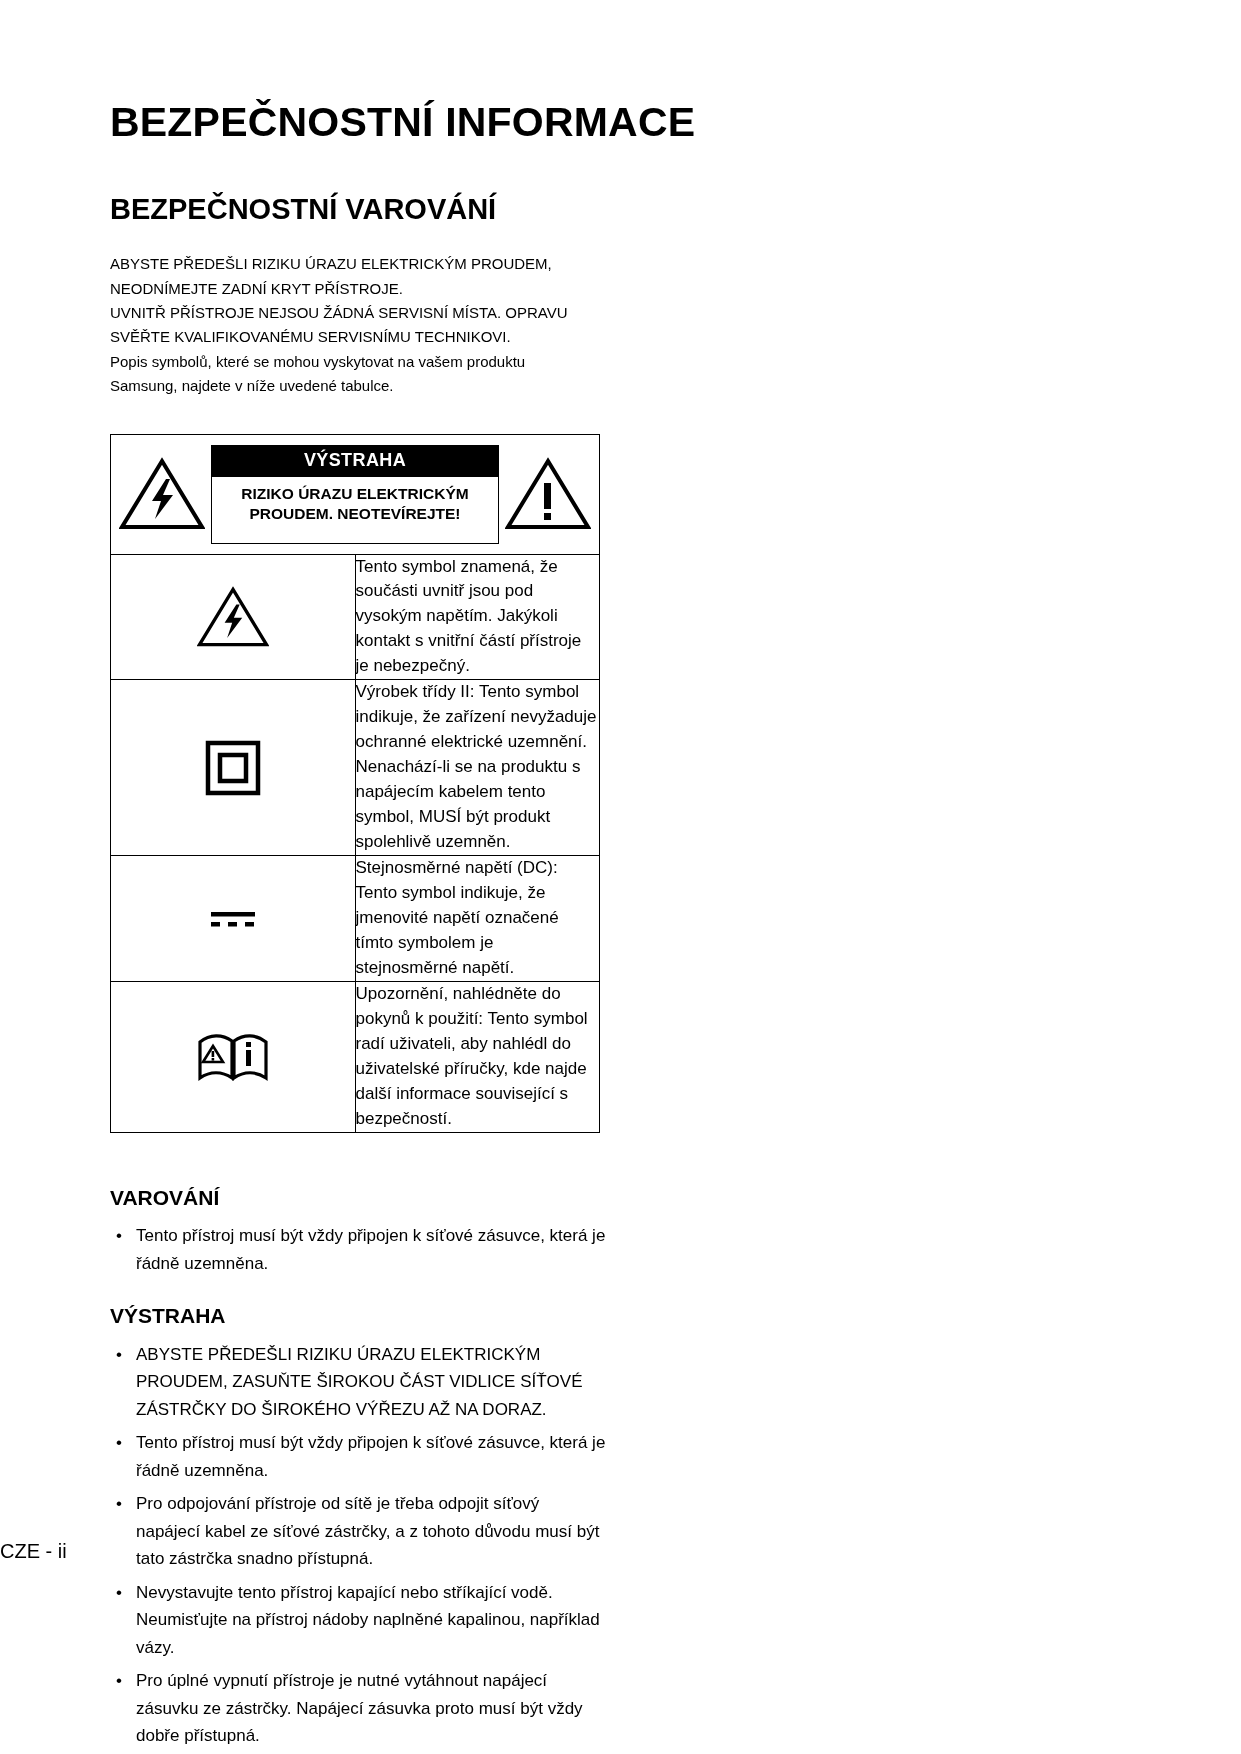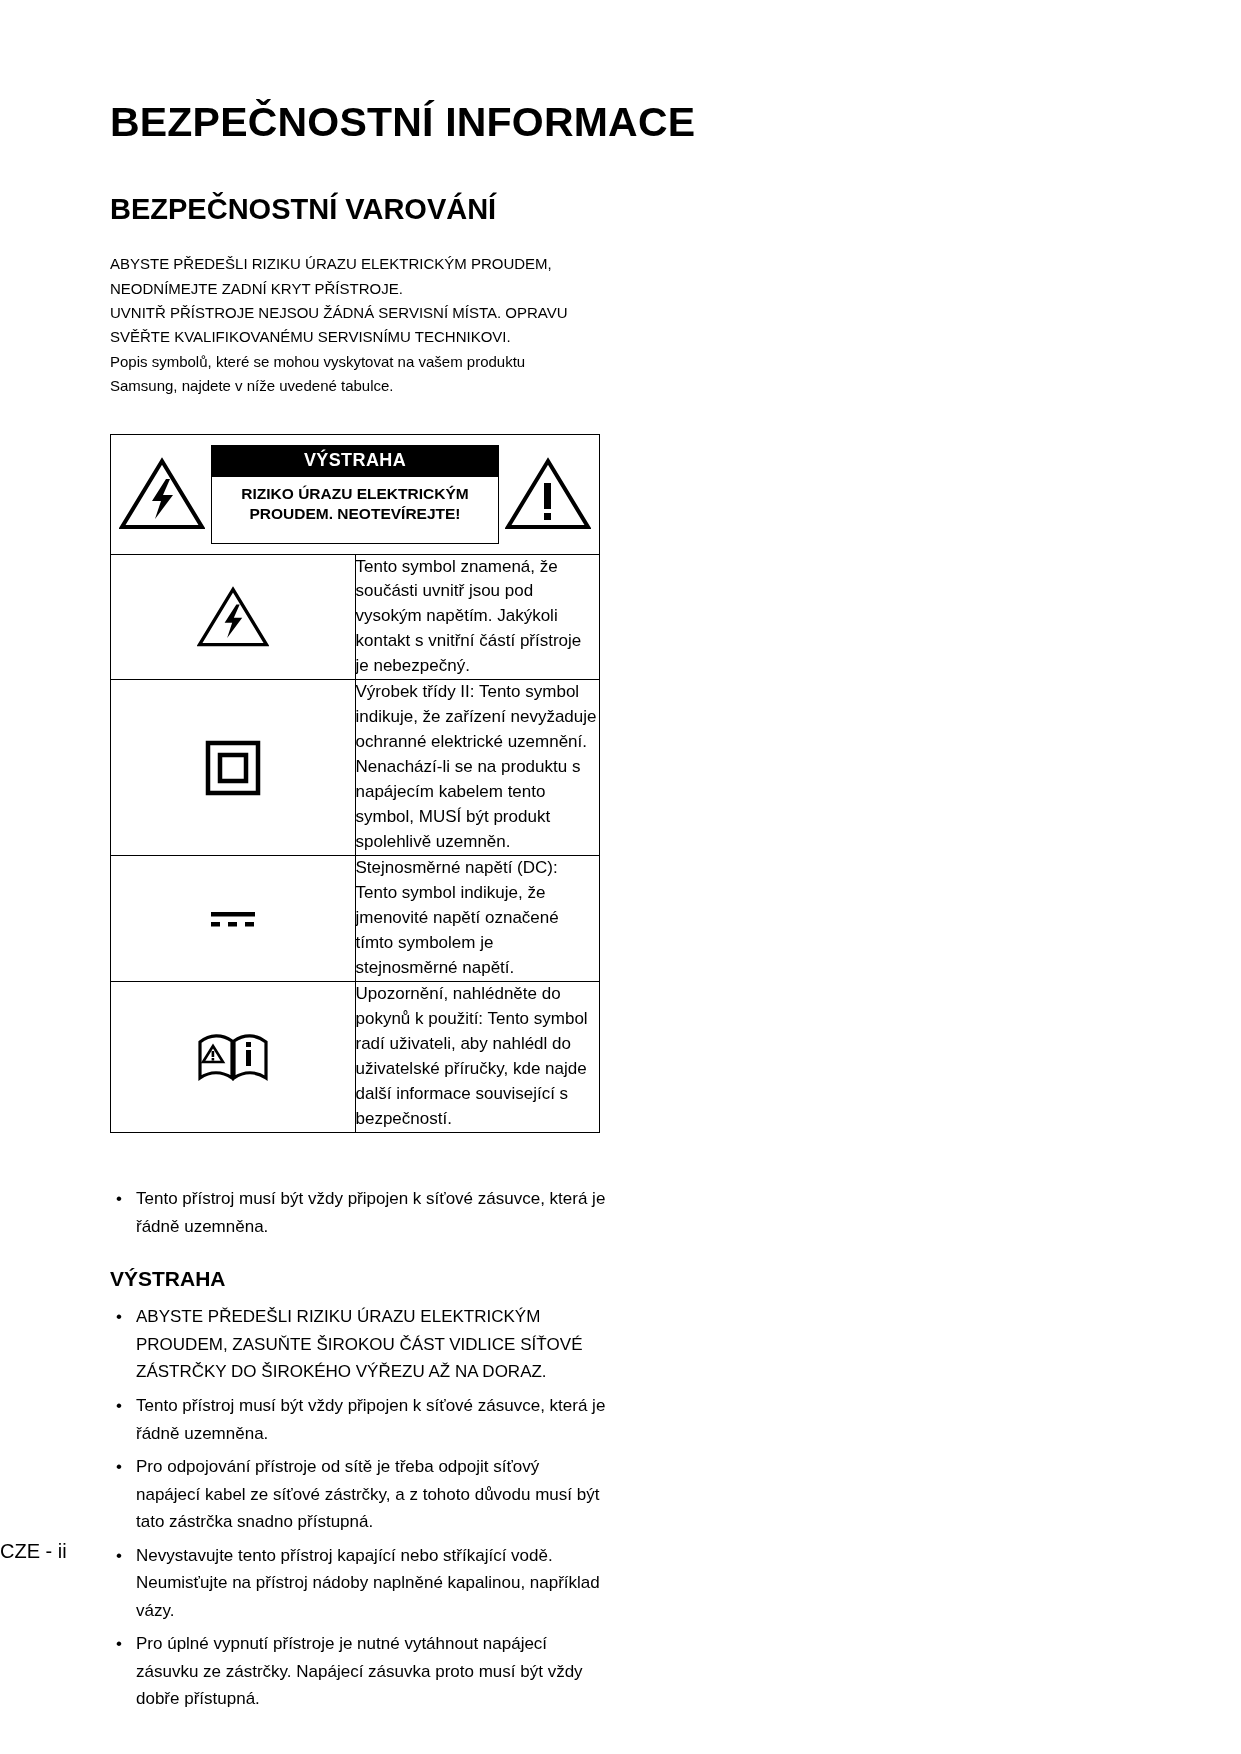--- a/index.html
+++ b/index.html
@@ -248,20 +248,21 @@
                   </svg>
                 </span>
               </td>
               <td class="desc-cell">Upozornění, nahlédněte do pokynů k použití: Tento symbol radí uživateli, aby nahlédl do uživatelské příručky, kde najde další informace související s bezpečností.</td>
             </tr>
           </tbody>
         </table>
       </div>
 
       <div class="col-right">
+        <h3 class="sub-title">VAROVÁNÍ</h3>
         <ul class="bullets">
           <li>Tento přístroj musí být vždy připojen k síťové zásuvce, která je řádně uzemněna.</li>
         </ul>
 
         <h3 class="sub-title spaced">VÝSTRAHA</h3>
         <ul class="bullets">
           <li>ABYSTE PŘEDEŠLI RIZIKU ÚRAZU ELEKTRICKÝM PROUDEM, ZASUŇTE ŠIROKOU ČÁST VIDLICE SÍŤOVÉ ZÁSTRČKY DO ŠIROKÉHO VÝŘEZU AŽ NA DORAZ.</li>
           <li>Tento přístroj musí být vždy připojen k síťové zásuvce, která je řádně uzemněna.</li>
           <li>Pro odpojování přístroje od sítě je třeba odpojit síťový napájecí kabel ze síťové zástrčky, a z tohoto důvodu musí být tato zástrčka snadno přístupná.</li>
           <li>Nevystavujte tento přístroj kapající nebo stříkající vodě. Neumisťujte na přístroj nádoby naplněné kapalinou, například vázy.</li>

